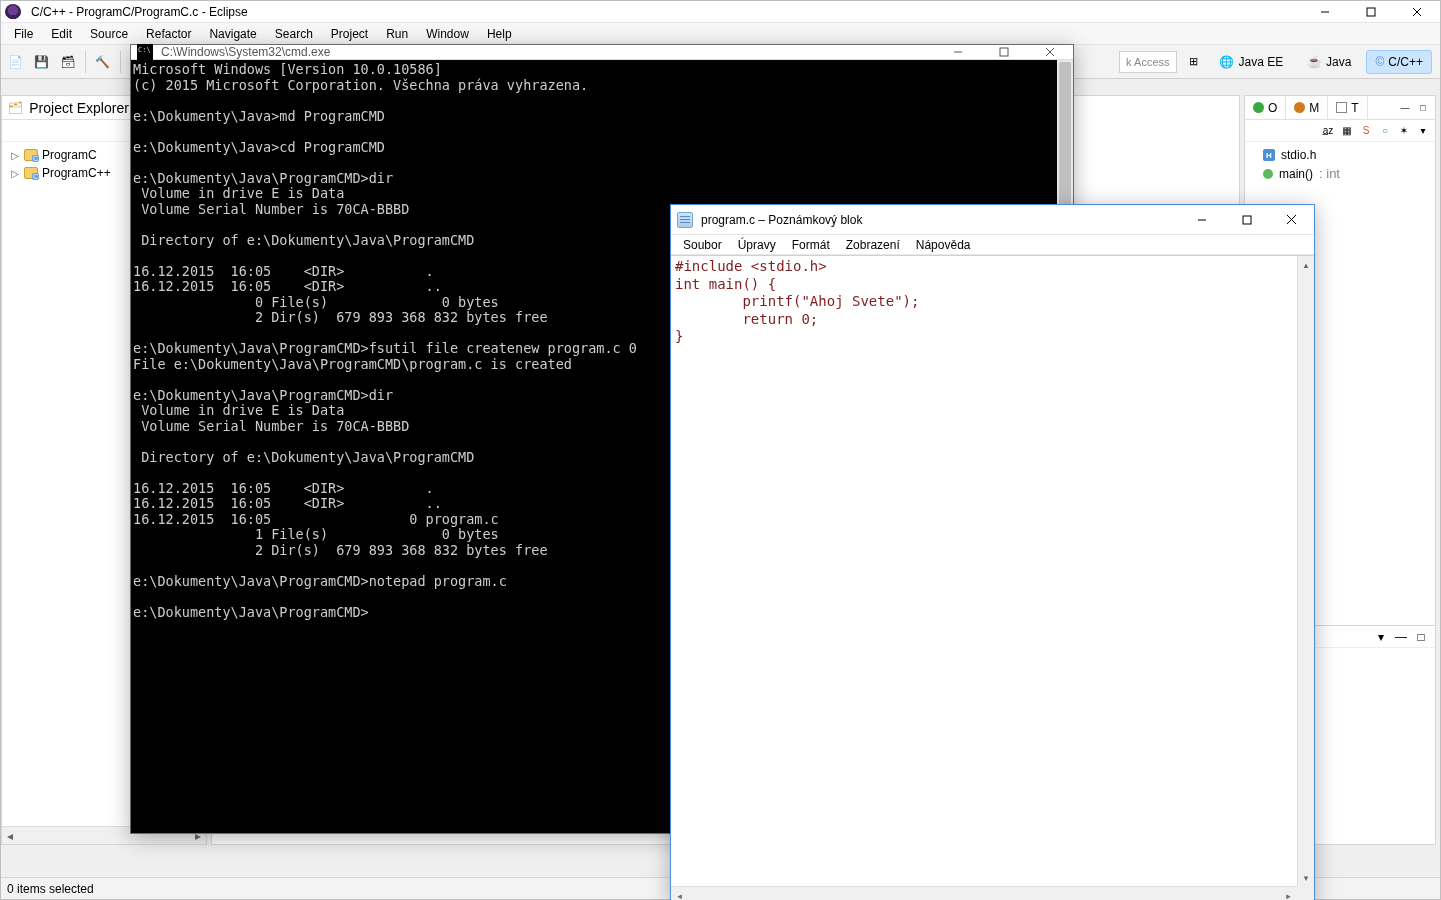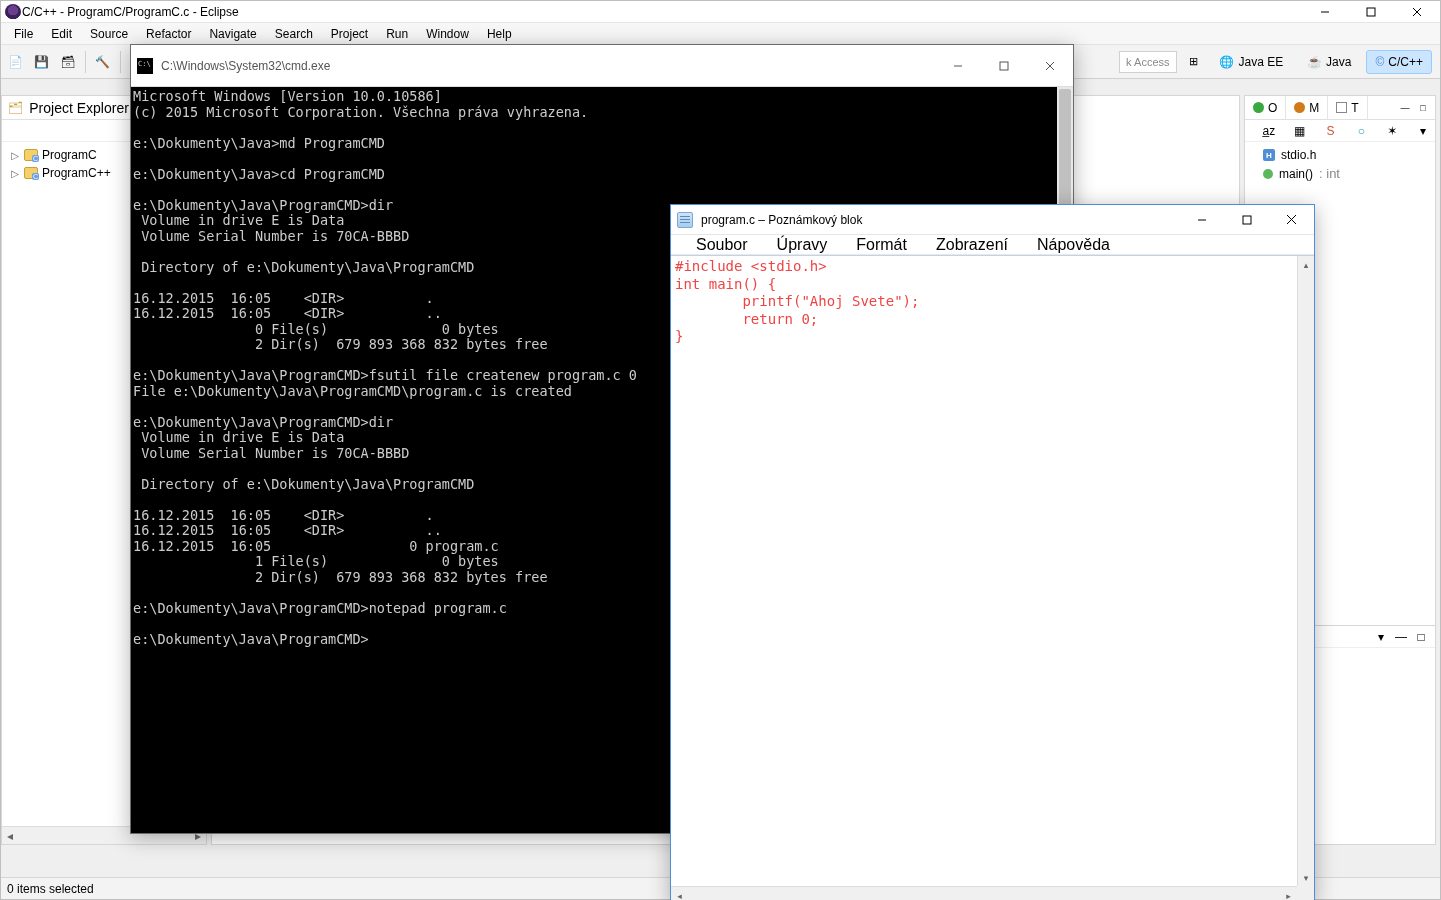--- a/index.html
+++ b/index.html
@@ -1,21 +1,21 @@
 <!DOCTYPE html>
 <html><head>
 <meta charset="utf-8">
 <style>
   * { box-sizing: border-box; margin: 0; padding: 0; }
   html, body { width: 1441px; height: 900px; font-family: "Segoe UI", Tahoma, sans-serif; font-size: 12px; color: #000; background: #fff; overflow: hidden; }
 
   
   .eclipse-window { position: absolute; left: 0; top: 0; right: 0; bottom: 0; background: #f7f7f7; border: 1px solid #bfbfbf; }
   .eclipse-titlebar { height: 22px; background: #fff; display: flex; align-items: center; justify-content: space-between; border-bottom: 1px solid #e5e5e5; }
-  .eclipse-titlebar .tb-left { display: flex; align-items: center; gap: 1px; padding-left: 4px; }
+  .eclipse-titlebar .tb-left { display: flex; align-items: center; gap: 10px; padding-left: 4px; }
   .eclipse-titlebar .tb-title { font-size: 12px; color: #000; }
   .eclipse-icon { width: 16px; height: 16px; display:inline-block; background: radial-gradient(circle at 50% 40%, #6a3d8e 0 40%, #3b2259 41% 70%, transparent 71%); border-radius:50%; }
   .win-buttons { display:flex; }
   .win-btn { width: 46px; height: 22px; display:flex; align-items:center; justify-content:center; color:#000; }
 
   .menubar { height: 22px; background:#f7f7f7; display:flex; align-items:center; padding-left:4px; gap:0; border-bottom:1px solid #e3e3e3; }
   .menubar .mitem { padding: 3px 9px; font-size:12px; }
 
   .toolbar { height: 34px; background:#f3f3f3; border-bottom:1px solid #d0d0d0; display:flex; align-items:center; padding-left:4px; gap:4px; justify-content:space-between; }
   .toolbar-left { display:flex; align-items:center; gap:4px; }
@@ -44,58 +44,58 @@
   .pe-scroll .sb-track{flex:1;background:#f0f0f0;}
 
   
   .editor-area { position:absolute; left:210px; right:200px; top:16px; bottom:32px; background:#fff; border:1px solid #d6d6d6; }
   .right-stack { position:absolute; right:4px; top:16px; width:192px; bottom:232px; background:#fff; border:1px solid #d6d6d6; display:flex; flex-direction:column; }
   .outline-tabs { height:24px; display:flex; align-items:center; border-bottom:1px solid #e0e0e0; background:#fff; }
   .otab { display:flex; align-items:center; gap:4px; padding:0 8px; height:100%; font-size:12px; border-right:1px solid #e5e5e5;}
   .otab.active{background:#fff;}
   .otab .circ{width:11px;height:11px;border-radius:50%;display:inline-block;}
   .otoolbar{height:22px;display:flex;align-items:center;gap:3px;padding:0 4px;border-bottom:1px solid #eee;justify-content:flex-end;}
-  .otoolbar .ob{width:16px;height:16px;display:flex;align-items:center;justify-content:center;font-size:12px;margin-left:12px;}
+  .otoolbar .ob{width:16px;height:16px;display:flex;align-items:center;justify-content:center;font-size:10px;}
   .outline-tree{flex:1;padding:4px 6px;font-size:12px;}
   .orow{display:flex;align-items:center;gap:6px;padding:2px 0 2px 12px;}
   .orow .h-icon{width:12px;height:12px;display:inline-block;background:#4f8fd6;color:#fff;font-size:8px;font-weight:bold;display:flex;align-items:center;justify-content:center;border-radius:2px;}
   .orow .dot{width:10px;height:10px;border-radius:50%;background:#5cb85c;display:inline-block;}
   .orow .ret{color:#888;font-size:13px;}
 
   .right-bottom { position:absolute; right:4px; bottom:32px; width:192px; height:220px; background:#fff; border:1px solid #d6d6d6; }
   .rb-toolbar { height:22px; display:flex; align-items:center; justify-content:flex-end; padding:0 6px; gap:4px; border-bottom:1px solid #eee;}
 
   .statusbar { position:absolute; left:0; right:0; bottom:0; height:22px; background:#f3f3f3; border-top:1px solid #d6d6d6; display:flex; align-items:center; padding:0 6px; font-size:12px; }
 
   
   .cmd-window { position:absolute; left:130px; top:44px; width:944px; height:790px; background:#fff; border:1px solid #6b6b6b; box-shadow:0 4px 20px rgba(0,0,0,.3); display:flex; flex-direction:column; }
-  .cmd-titlebar{height:42px;background:#fff;display:flex;align-items:center;justify-content:space-between;border-bottom:1px solid #ddd;}
+  .cmd-titlebar{height:15px;background:#fff;display:flex;align-items:center;justify-content:space-between;border-bottom:1px solid #ddd;}
   .cmd-tb-left{display:flex;align-items:center;gap:8px;padding-left:6px;}
   .cmd-icon{width:16px;height:16px;background:#000;display:inline-block;position:relative;}
   .cmd-icon::after{content:"C:\\";color:#ccc;font-size:7px;position:absolute;left:1px;top:2px;font-family:Consolas,monospace;}
   .cmd-title{font-size:12px;color:#555;}
   .cmd-winbtns{display:flex;}
   .cmd-wbtn{width:46px;height:30px;display:flex;align-items:center;justify-content:center;color:#555;}
   .cmd-body{flex:1;background:#000;color:#ccc;font-family:Consolas,"Lucida Console",monospace;font-size:13.5px;line-height:15.5px;padding:2px 0 2px 2px;white-space:pre;overflow:hidden;position:relative;}
   .cmd-scroll{position:absolute;right:0;top:0;bottom:0;width:16px;background:#e8e8e8;}
   .cmd-scroll .thumb{position:absolute;left:2px;right:2px;top:2px;height:240px;background:#c0c0c0;border-radius:2px;}
 
   
   .np-window{position:absolute;left:670px;top:204px;width:645px;height:700px;background:#fff;border:1px solid #4a90d9;box-shadow:0 4px 20px rgba(0,0,0,.3);display:flex;flex-direction:column;}
   .np-titlebar{height:30px;background:#fff;display:flex;align-items:center;justify-content:space-between;border-bottom:1px solid #e5e5e5;}
   .np-tb-left{display:flex;align-items:center;gap:8px;padding-left:6px;}
   .np-icon{width:16px;height:16px;display:inline-block;background:linear-gradient(180deg,#d0e4f5,#a8cdeb);border:1px solid #7aa8d4;border-radius:2px;position:relative;}
   .np-icon::after{content:"";position:absolute;left:2px;right:2px;top:3px;height:1px;background:#5a8bc0;box-shadow:0 3px 0 #5a8bc0,0 6px 0 #5a8bc0;}
   .np-title{font-size:12px;}
   .np-winbtns{display:flex;}
   .np-wbtn{width:45px;height:30px;display:flex;align-items:center;justify-content:center;}
   .np-menubar{height:20px;background:#fff;display:flex;align-items:center;padding-left:4px;border-bottom:1px solid #e8e8e8;}
-  .np-menubar .nitem{padding:3px 8px;font-size:16px;margin-left:13px;}
+  .np-menubar .nitem{padding:3px 8px;font-size:12px;}
   .np-body{flex:1;position:relative;background:#fff;border-top:1px solid #c0d4e8;}
-  .np-text{position:absolute;left:4px;right:18px;top:2px;bottom:18px;font-family:Consolas,"Lucida Console",monospace;font-size:14px;line-height:17.5px;white-space:pre;color:#ef4444;}
+  .np-text{position:absolute;left:4px;right:18px;top:2px;bottom:18px;font-family:Consolas,"Lucida Console",monospace;font-size:14px;line-height:17.5px;white-space:pre;color:#7f1d1d;}
   .np-vscroll{position:absolute;right:0;top:0;bottom:17px;width:17px;background:#f0f0f0;border-left:1px solid #ddd;}
   .np-vscroll .up,.np-vscroll .down{height:17px;display:flex;align-items:center;justify-content:center;color:#666;font-size:9px;}
   .np-vscroll .down{position:absolute;bottom:0;left:0;right:0;}
   .np-hscroll{position:absolute;left:0;right:17px;bottom:0;height:17px;background:#f0f0f0;border-top:1px solid #ddd;}
   .np-hscroll .l,.np-hscroll .r{width:17px;height:17px;position:absolute;display:flex;align-items:center;justify-content:center;color:#666;font-size:9px;}
   .np-hscroll .l{left:0;} .np-hscroll .r{right:0;}
   .np-corner{position:absolute;right:0;bottom:0;width:17px;height:17px;background:#f0f0f0;}
 
   
   .ico{display:inline-block;}

